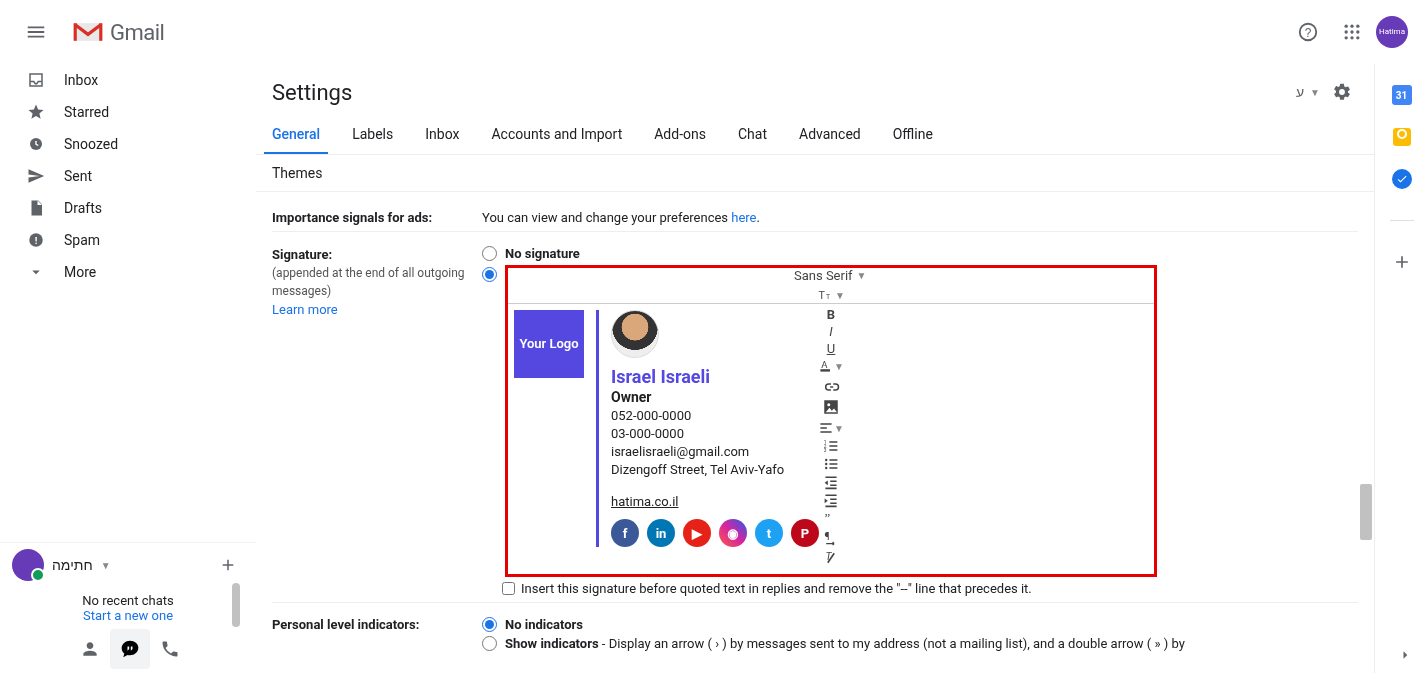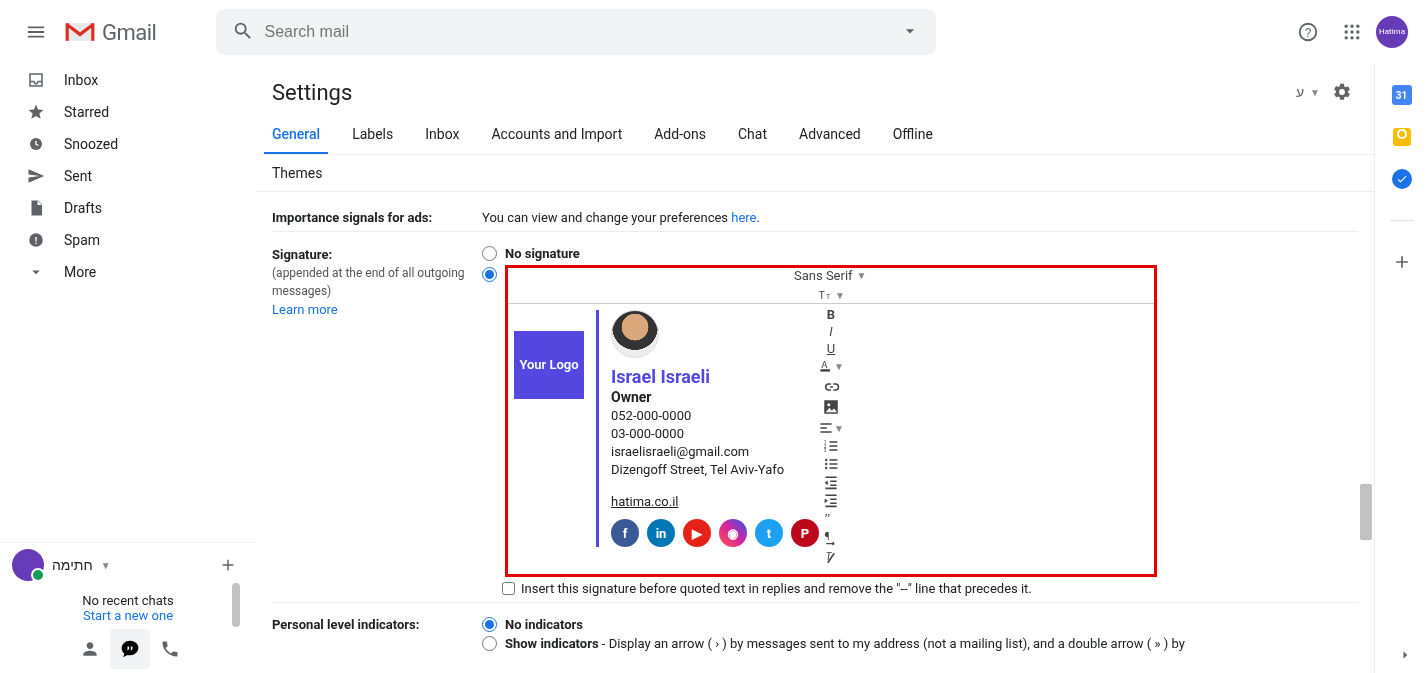--- a/index.html
+++ b/index.html
@@ -13,20 +13,21 @@
     width: 1428px;
     height: 673px;
     position: relative;
   }
   
   .header {
     height: 64px;
     display: flex;
     align-items: center;
     padding: 0 8px;
+    gap: 8px;
   }
   .menu-btn { width:48px; height:48px; display:flex; align-items:center; justify-content:center; border-radius:50%; cursor:pointer; color:#5f6368; margin-left:4px; }
   .logo-wrap { display:flex; align-items:center; gap:6px; margin-left:4px; }
   .gmail-text { font-size:22px; color:#5f6368; letter-spacing:-0.5px; }
   .search-wrap {
     flex: 0 0 720px;
     margin-left: 60px;
     height: 46px;
     background: #f1f3f4;
     border-radius: 8px;
@@ -117,21 +118,21 @@
     display:flex; align-items:center; padding:0 6px; gap:2px;
     color:#444;
     flex-direction:column;
   }
   .tb-font { display:flex; align-items:center; gap:4px; font-size:13px; padding:0 6px; cursor:pointer; min-width:86px;}
   .tb-sep { width:1px; height:20px; background:#ccc; margin:0 4px;}
   .tb-btn { width:28px; height:28px; display:flex; align-items:center; justify-content:center; cursor:pointer; border-radius:2px; color:#444;}
   .tb-btn svg { display:block; }
   .editor-body { min-height:270px; padding:6px; }
   .sig-preview { display:flex; gap:12px; }
-  .logo-box { width:70px; height:68px; background:#5548e0; color:#fff; font-size:13px; font-weight:600; display:flex; align-items:center; justify-content:center; text-align:center; line-height:1.2;margin-top:21px;}
+  .logo-box { width:70px; height:68px; background:#5548e0; color:#fff; font-size:13px; font-weight:600; display:flex; align-items:center; justify-content:center; text-align:center; line-height:1.2;}
   .vbar { width:3px; background:#5548e0; }
   .photo { width:48px; height:48px; border-radius:50%; background: radial-gradient(circle at 50% 35%, #d9a77a 0 35%, #333 36% 60%, #eee 61% 100%); border:1px solid #ddd;}
   .name { color:#5548e0; font-size:18px; font-weight:700; margin-top:8px;}
   .role { font-weight:700; font-size:14px; margin-top:2px;}
   .cline { font-size:13px; margin-top:3px; color:#222;}
   .cline.u { text-decoration:underline; margin-top:17px;}
   .socials { display:flex; gap:8px; margin-top:10px;}
   .sbtn { width:28px; height:28px; border-radius:50%; display:flex; align-items:center; justify-content:center; color:#fff; font-size:13px; font-weight:700; cursor:pointer;}
   .fb{background:#3b5998;} .li{background:#0077b5;} .yt{background:#e62117;} .ig{background:linear-gradient(45deg,#fd5949,#d6249f,#285AEB);} .tw{background:#1da1f2;} .pn{background:#bd081c;}
 
@@ -169,33 +170,20 @@
       </svg>
   </div>
   <div class="logo-wrap">
     <svg width="32" height="24" viewBox="0 0 40 30">
       <path fill="#e8e8e8" d="M4 4 h32 v22 h-32 z"></path>
       <path fill="none" stroke="#d93025" stroke-width="4" d="M4 6 L20 18 L36 6"></path>
       <rect x="2" y="4" width="4" height="22" fill="#d93025"></rect>
       <rect x="34" y="4" width="4" height="22" fill="#d93025"></rect>
     </svg>
     <span class="gmail-text">Gmail</span>
-  </div>
-  <div class="search-wrap">
-    <span class="search-icon">
-      <svg width="22" height="22" viewBox="0 0 24 24">
-          <path fill="#5f6368" d="M15.5 14h-.79l-.28-.27A6.471 6.471 0 0016 9.5 6.5 6.5 0 109.5 16c1.61 0 3.09-.59 4.23-1.57l.27.28v.79l5 4.99L20.49 19l-4.99-5zm-6 0C7.01 14 5 11.99 5 9.5S7.01 5 9.5 5 14 7.01 14 9.5 11.99 14 9.5 14z"></path>
-        </svg>
-    </span>
-    <input class="search-input" placeholder="Search mail" style="">
-    <span class="search-dd">
-      <svg width="20" height="20" viewBox="0 0 24 24">
-          <path fill="#5f6368" d="M7 10l5 5 5-5z"></path>
-        </svg>
-    </span>
   </div>
   <div class="header-right">
     <div class="hicon">
       <svg width="22" height="22" viewBox="0 0 24 24">
           <circle cx="12" cy="12" r="9" fill="none" stroke="#5f6368" stroke-width="2"></circle>
           <text x="12" y="17" text-anchor="middle" font-size="13" fill="#5f6368" font-family="Arial">?</text>
         </svg>
     </div>
     <div class="hicon">
       <svg width="20" height="20" viewBox="0 0 24 24">

